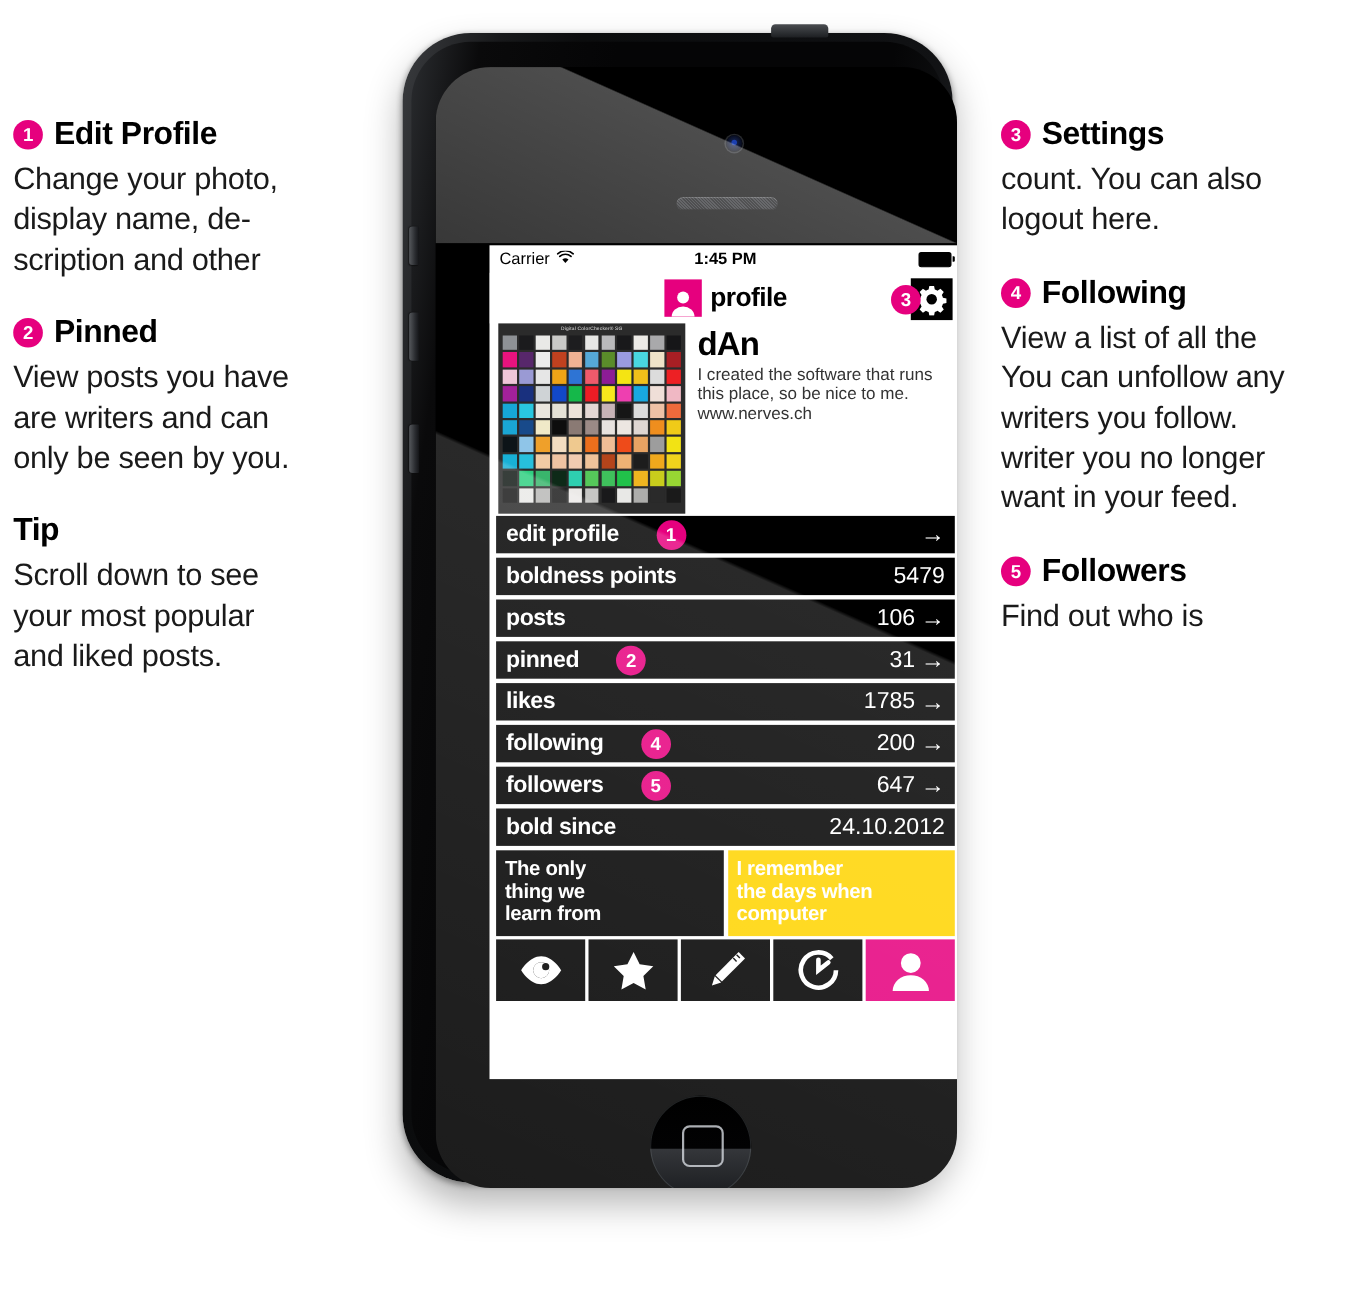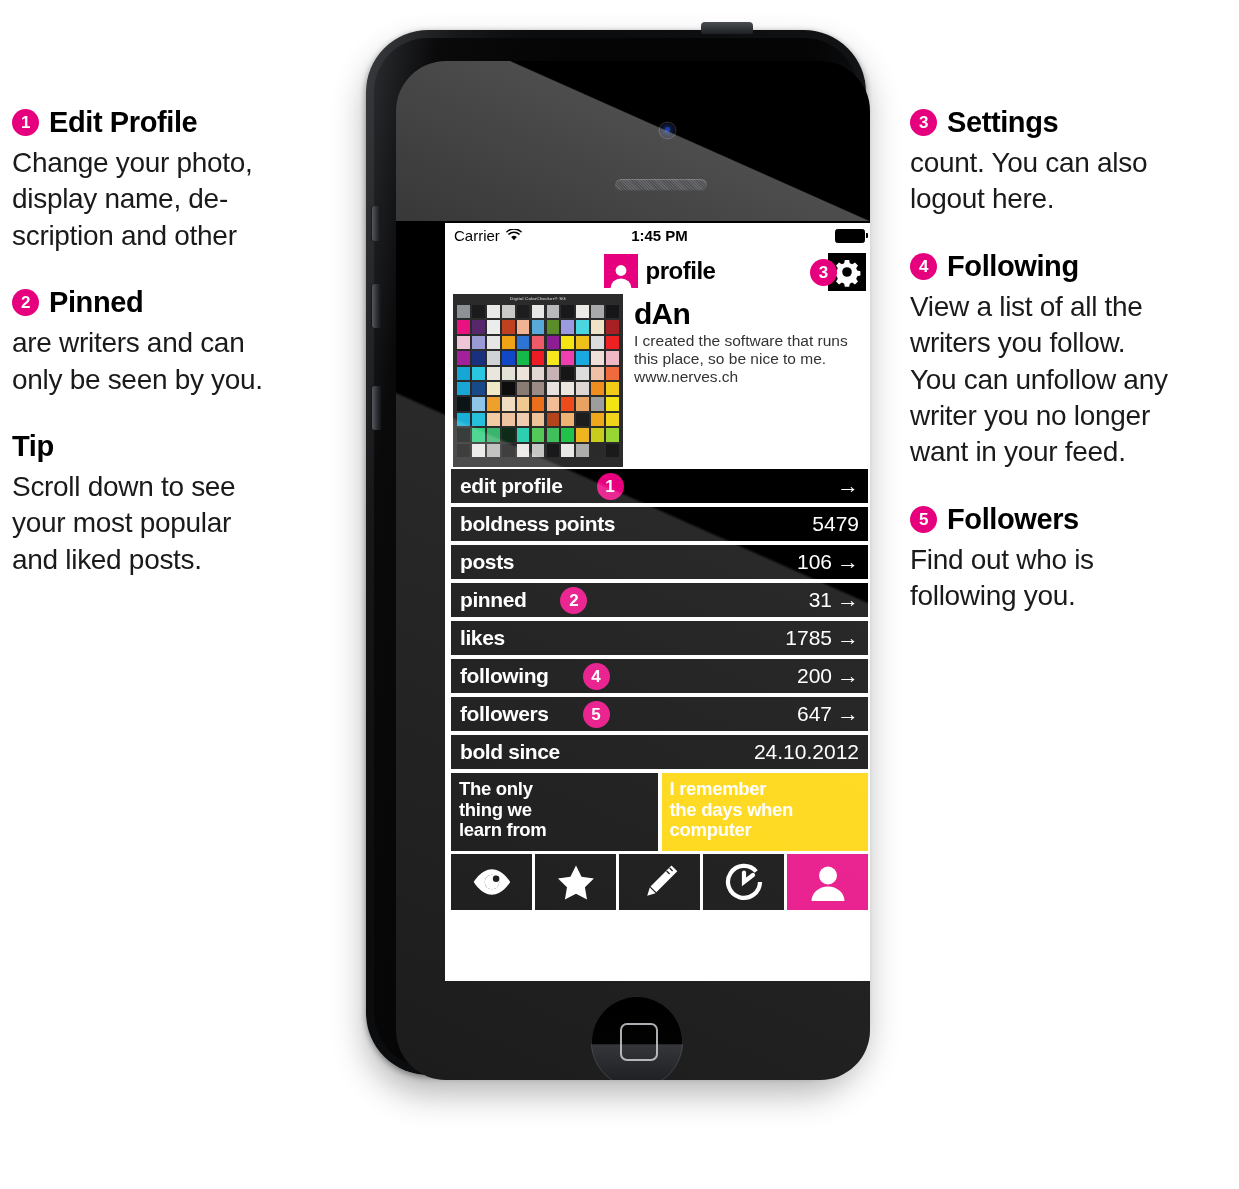--- a/index.html
+++ b/index.html
@@ -198,20 +198,21 @@
         <span>display name, de-</span>
         <span>scription and other</span>
       </div>
     </div>
     <div class="ann-block">
       <div class="ann-head">
         <span class="badge">2</span>
         <span>Pinned</span>
       </div>
       <div class="ann-body">
+        <span>View posts you have</span>
         <span>are writers and can</span>
         <span>only be seen by you.</span>
       </div>
     </div>
     <div class="ann-block">
       <div class="ann-head">
         <span>Tip</span>
       </div>
       <div class="ann-body">
         <span>Scroll down to see</span>
@@ -540,29 +541,28 @@
         <span>logout here.</span>
       </div>
     </div>
     <div class="ann-block">
       <div class="ann-head">
         <span class="badge">4</span>
         <span>Following</span>
       </div>
       <div class="ann-body">
         <span>View a list of all the</span>
+        <span>You can unfollow any</span>
         <span>writers you follow.</span>
-        <span>You can unfollow any</span>
         <span>writer you no longer</span>
         <span>want in your feed.</span>
       </div>
     </div>
     <div class="ann-block">
       <div class="ann-head">
         <span class="badge">5</span>
         <span>Followers</span>
       </div>
       <div class="ann-body">
         <span>Find out who is</span>
-        <span>following you.</span>
       </div>
     </div>
   </div>
 
 </body></html>

